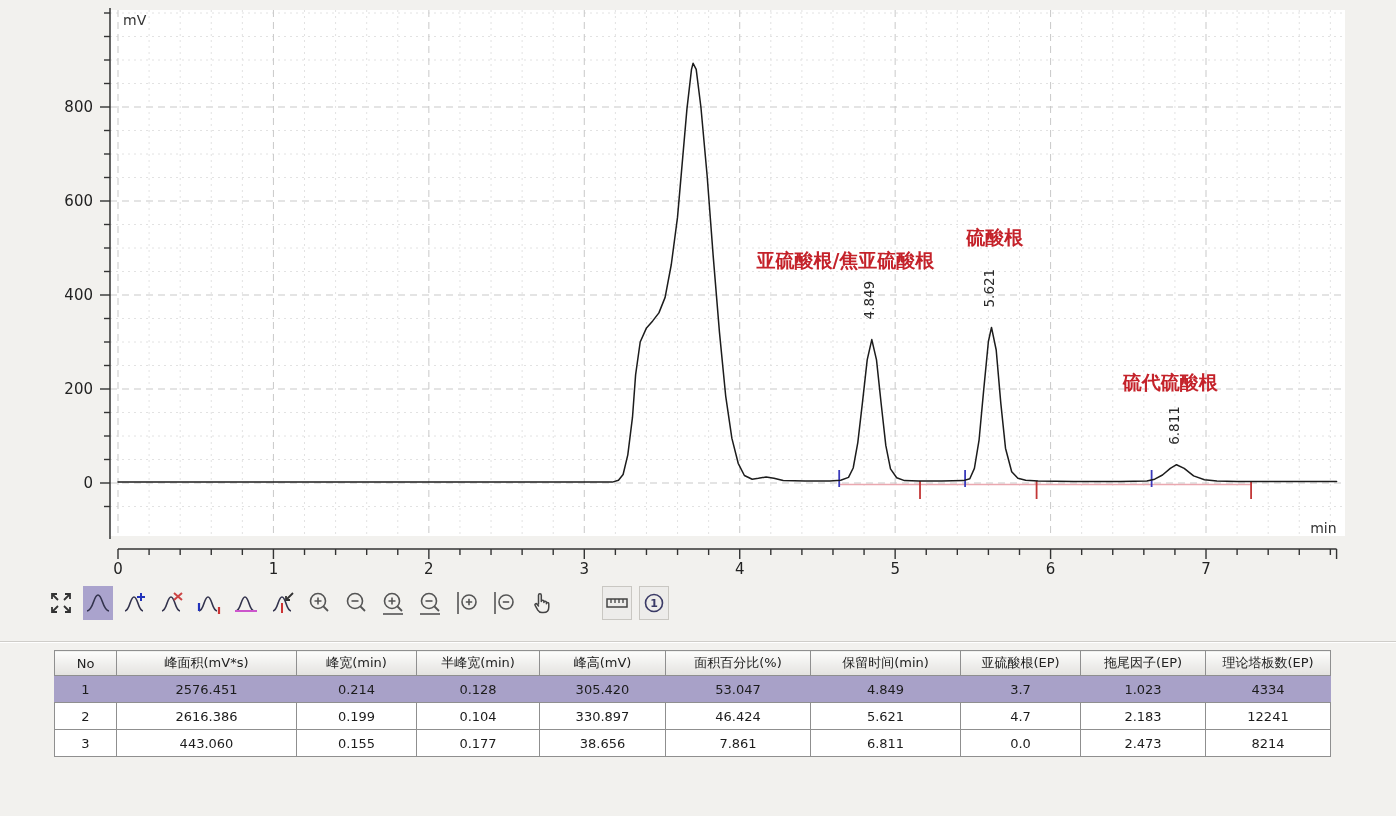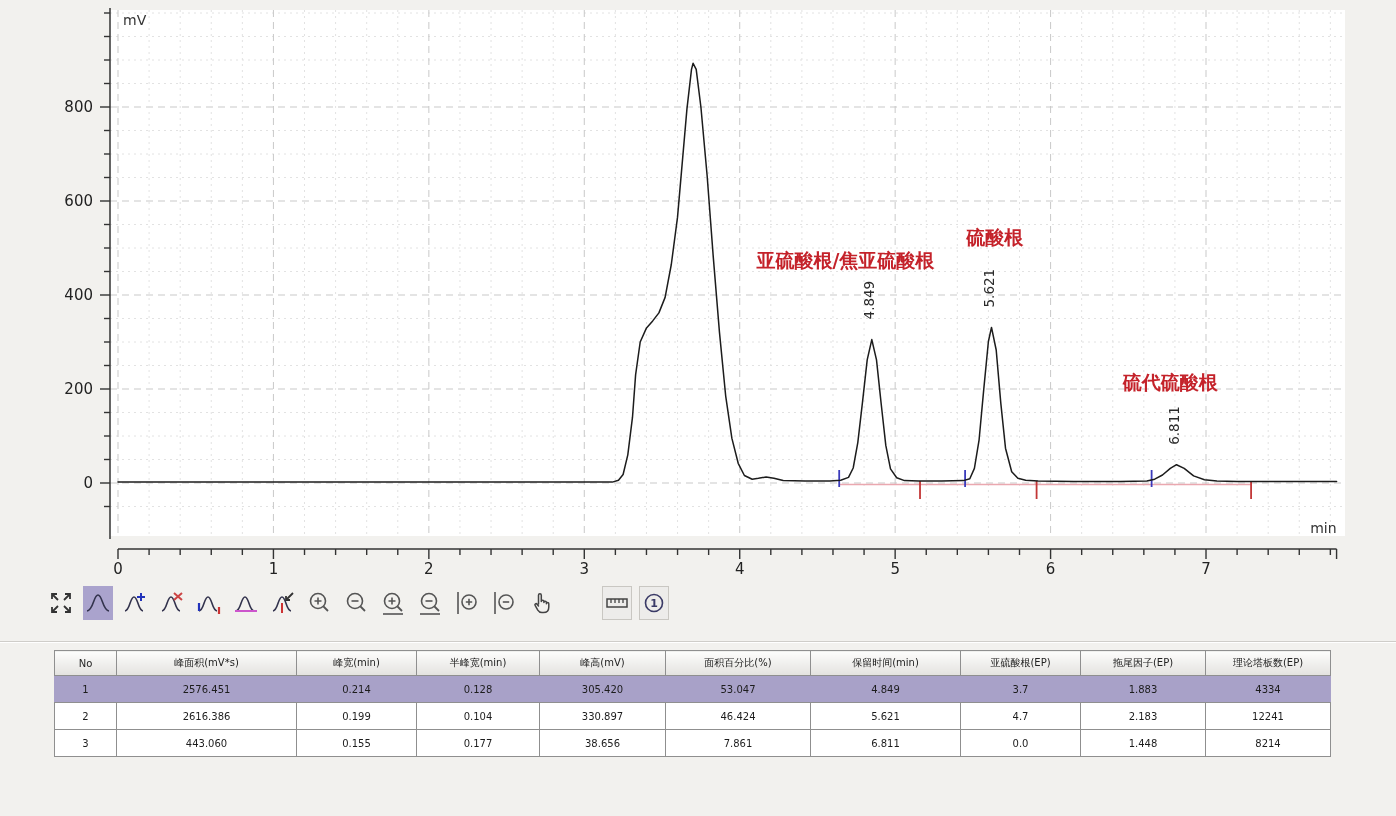--- a/index.html
+++ b/index.html
@@ -5,21 +5,21 @@
   html,body{margin:0;padding:0}
   body{width:1396px;height:816px;background:#f2f1ee;font-family:"DejaVu Sans","Liberation Sans",sans-serif;position:relative;overflow:hidden}
   #chart-wrap{position:absolute;left:0;top:0;width:1396px;height:580px}
   #toolbar{position:absolute;left:46px;top:584px;height:38px;display:flex;align-items:center}
   .tool{width:30px;height:34px;display:flex;align-items:center;justify-content:center;margin-right:7px;cursor:pointer}
   .tool svg{display:block}
   .tool.selected{background:#aaa3cd}
   .tool.boxed{background:#edecea;border:1px solid #c9c7c2;box-sizing:border-box}
   .tool.gap{margin-left:38px}
   #separator{position:absolute;left:0;top:641px;width:1396px;height:1px;background:#cfcdc9;border-bottom:1px solid #ffffff}
-  #peak-table{position:absolute;left:54px;top:650px;border-collapse:collapse;font-size:10px;color:#1c1c1c;background:#ffffff;table-layout:fixed}
+  #peak-table{position:absolute;left:54px;top:650px;border-collapse:collapse;font-size:13px;color:#1c1c1c;background:#ffffff;table-layout:fixed}
   #peak-table th,#peak-table td{border:1px solid #8f8f8f;text-align:center;padding:0;overflow:hidden;white-space:nowrap}
   #peak-table th{height:24px;font-weight:normal;background:linear-gradient(#fdfdfc,#e3e2df);color:#222}
   #peak-table td{height:26px}
   #peak-table tr.selected td{background:#a8a1c8;border-left-color:#a8a1c8;border-right-color:#a8a1c8}
 </style>
 </head>
 <body>
 
 <div id="chart-wrap">
   <svg id="chart-svg" width="1396" height="580">
@@ -336,21 +336,21 @@
   <tbody>
       <tr class="selected">
         <td>1</td>
         <td>2576.451</td>
         <td>0.214</td>
         <td>0.128</td>
         <td>305.420</td>
         <td>53.047</td>
         <td>4.849</td>
         <td>3.7</td>
-        <td>1.883</td>
+        <td>1.023</td>
         <td>4334</td>
       </tr>
       <tr>
         <td>2</td>
         <td>2616.386</td>
         <td>0.199</td>
         <td>0.104</td>
         <td>330.897</td>
         <td>46.424</td>
         <td>5.621</td>
@@ -360,17 +360,17 @@
       </tr>
       <tr>
         <td>3</td>
         <td>443.060</td>
         <td>0.155</td>
         <td>0.177</td>
         <td>38.656</td>
         <td>7.861</td>
         <td>6.811</td>
         <td>0.0</td>
-        <td>1.448</td>
+        <td>2.473</td>
         <td>8214</td>
       </tr>
     </tbody>
 </table>
 
 </body></html>

